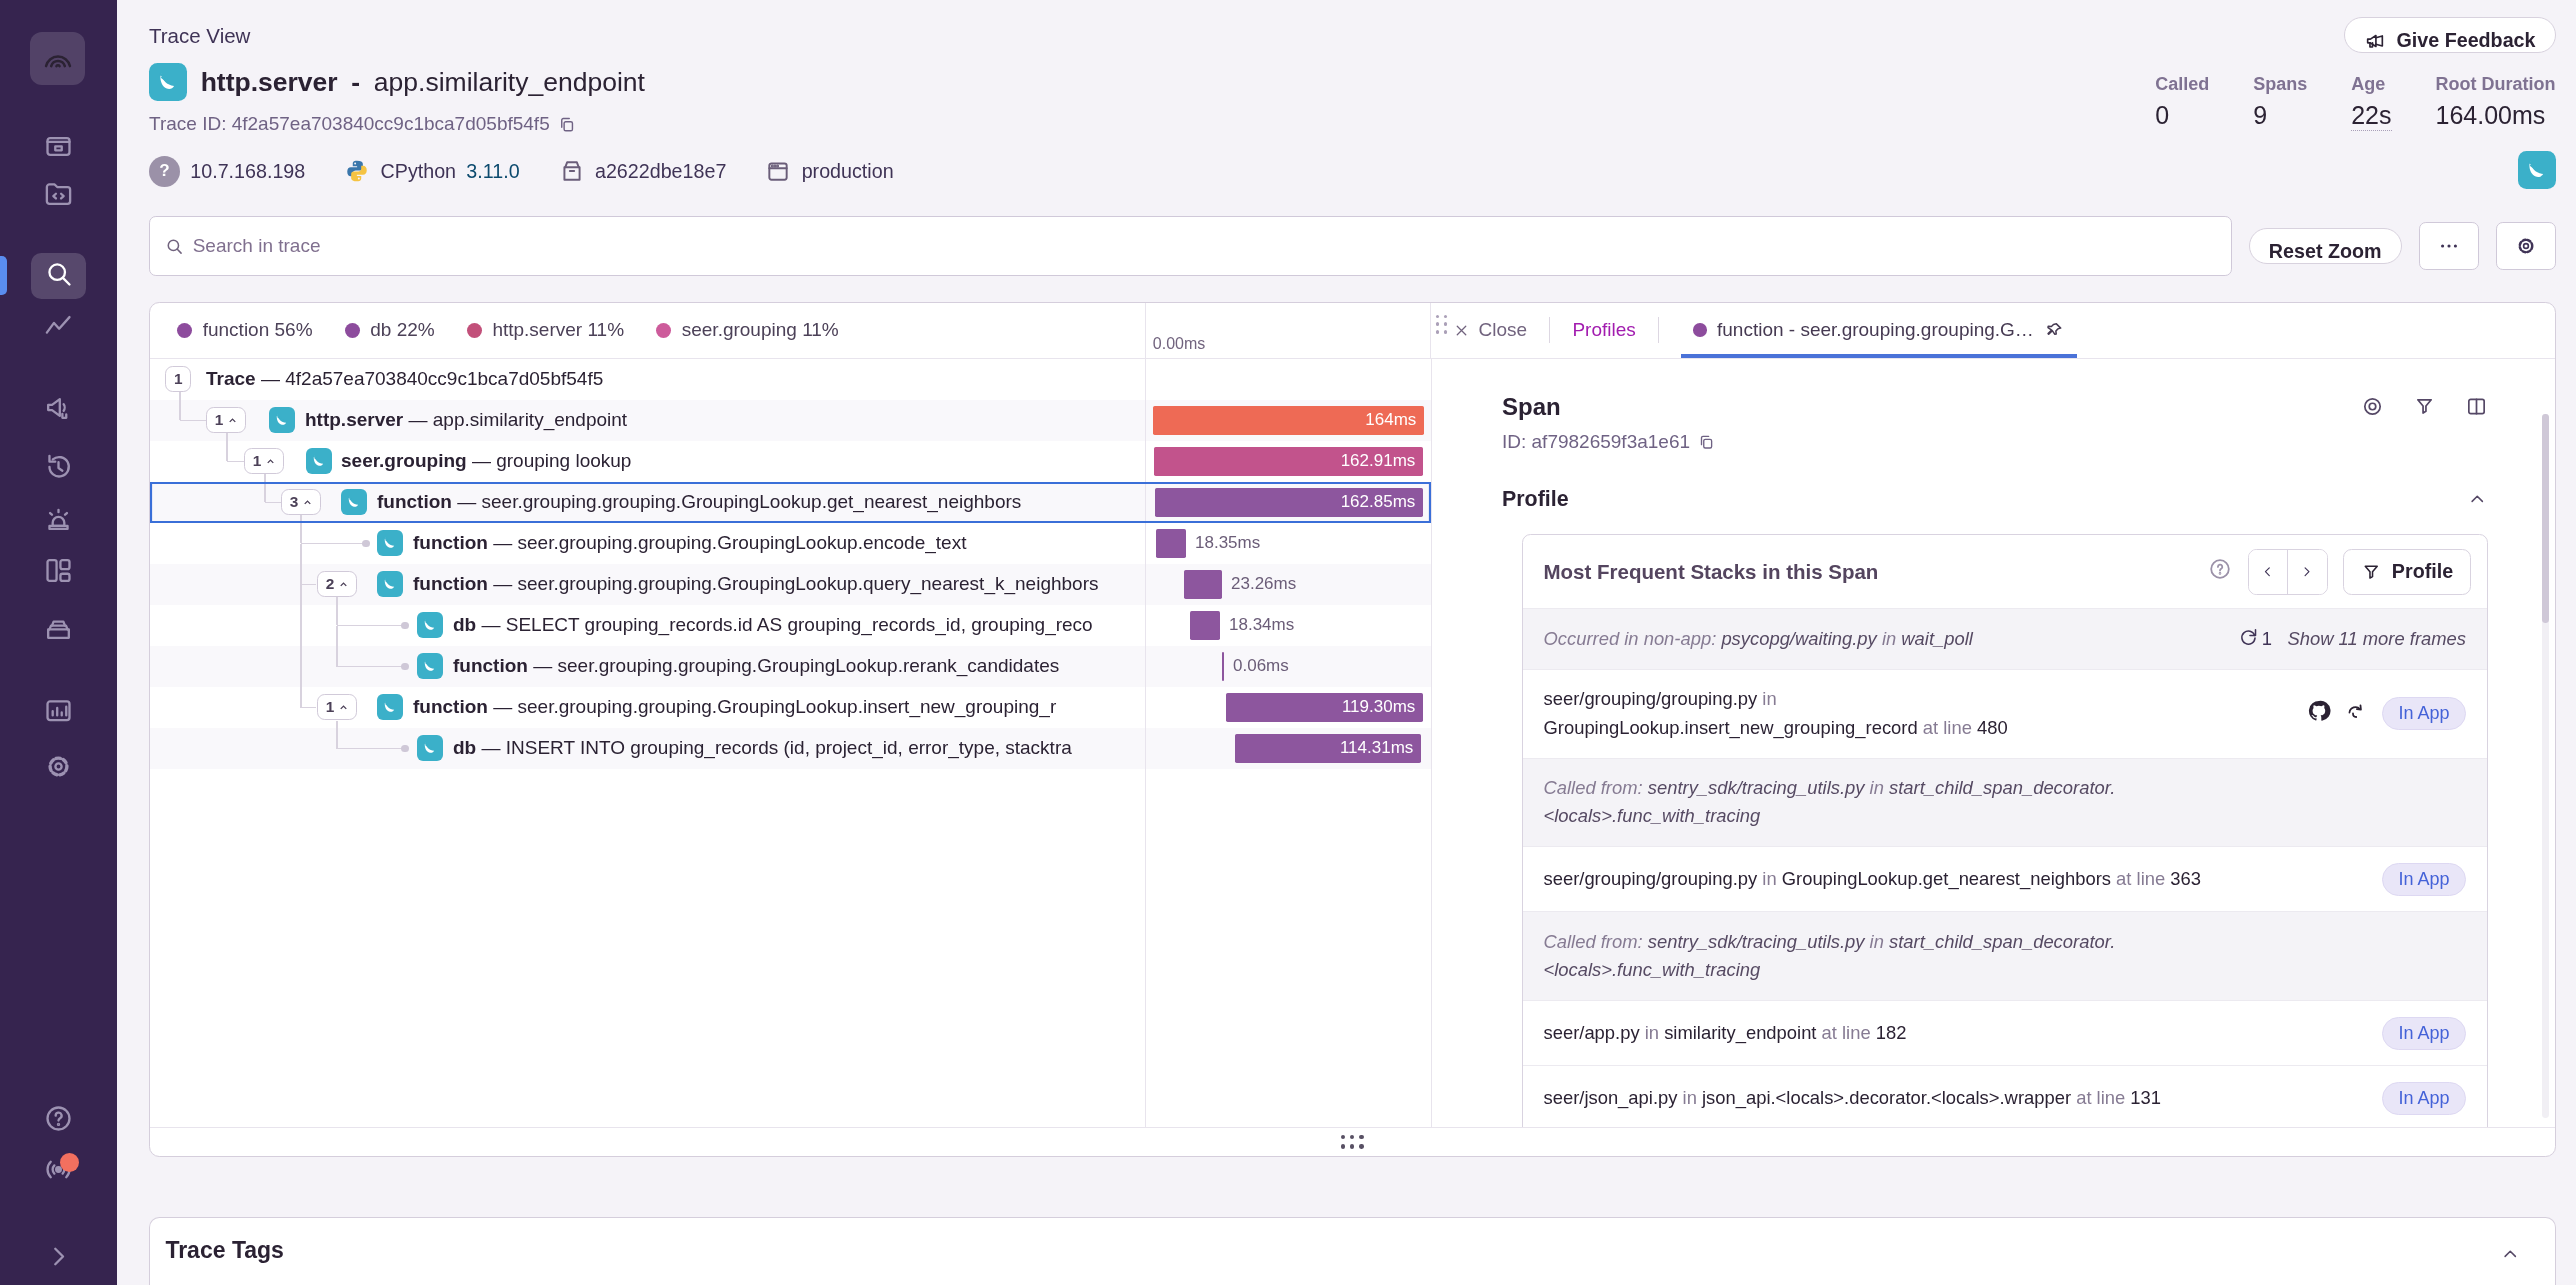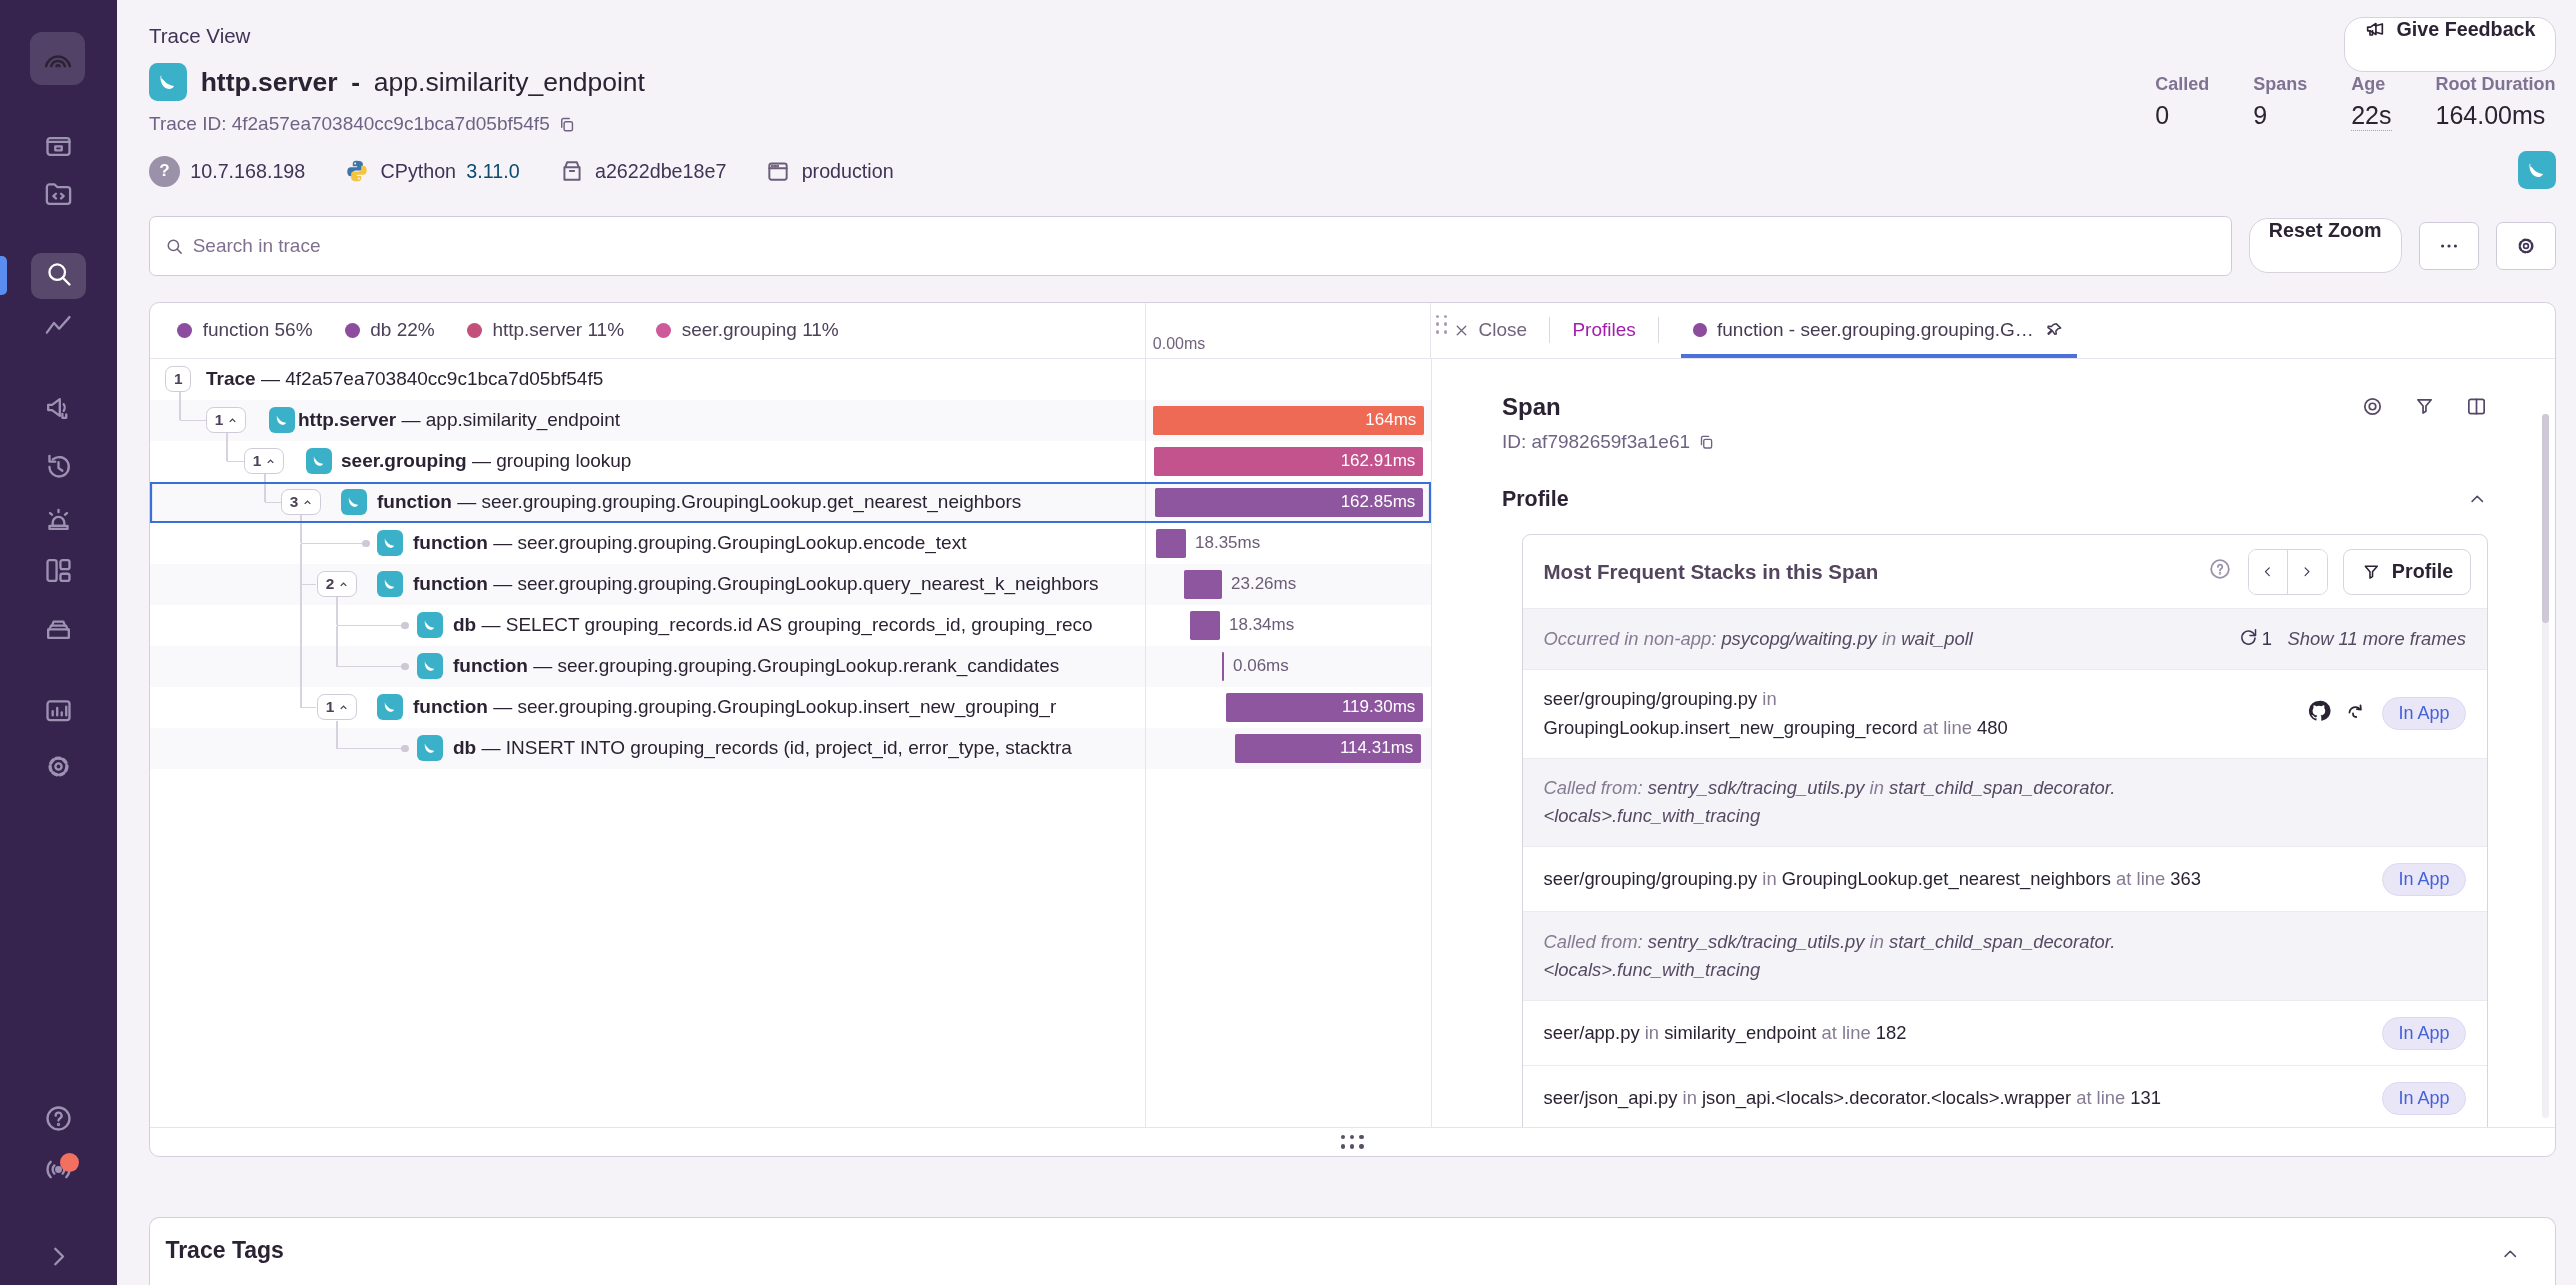--- a/index.html
+++ b/index.html
@@ -14,22 +14,22 @@
           color:#9d92b2; cursor:pointer; }
   .snav svg { width:31px; height:31px; }
   .snav.active { background:rgba(255,255,255,.17); border-radius:10.3px; color:#ffffff; height:46px; }
   .edge-indicator { position:absolute; left:0; width:6.8px; height:39px; border-radius:0 5.1px 5.1px 0; background:#5a8def; }
   .red-dot { position:absolute; width:19px; height:19px; border-radius:50%; background:#f2705f; right:6.8px; }
 
   
   .main { margin-left:117px; padding:0 20.5px 0 32px; width:2459px; }
   .topbar { display:flex; justify-content:space-between; align-items:flex-start; padding-top:17px; height:60px; }
   .breadcrumb { font-size:20.5px; color:#3f3356; padding-top:6.8px; }
-  .btn { display:inline-flex; align-items:flex-start; gap:10.3px; background:#fff; border:1.3px solid #d8d2de;
-         border-radius:19px; height:55px; padding:0 19px; font-weight:bold; font-size:19.7px; color:#2b2233; cursor:pointer; }
+  .btn { display:inline-flex; align-items:flex-end; gap:10.3px; background:#fff; border:1.3px solid #d8d2de;
+         border-radius:19px; height:36px; padding:0 19px; font-weight:bold; font-size:19.7px; color:#2b2233; cursor:pointer; }
   .btn svg { width:22px; height:22px; }
 
   .title-row { display:flex; justify-content:space-between; margin-top:3.4px; }
   .title-line { display:flex; align-items:center; gap:13.7px; }
   .proj-chip { width:38px; height:38px; border-radius:8.5px; background:#3bb0c9; display:inline-flex; align-items:center; justify-content:center; }
   .proj-chip svg { width:26px; height:26px; }
   .title-line .t-op { font-size:26.5px; font-weight:bold; }
   .title-line .t-name { font-size:26.5px; }
   .trace-id { margin-top:12px; font-size:19px; color:#6f6284; display:flex; align-items:center; gap:6.8px; }
   .trace-id svg { width:19px; height:19px; cursor:pointer; }
@@ -491,21 +491,21 @@
                 <path d="M6 15l6-6 6 6"></path>
               </svg>
             </span>
             <span class="t-chip" style="left: 119px;">
               <svg viewBox="0 0 24 24">
                 <path fill="#fff" d="M5.8 4.2c.9 6.6 5 10.6 11.8 11.5-1.2 2.3-4 3.4-6.8 2.3C7 16.5 4.9 11.9 5 7.2l.8-3z"></path>
                 <rect x="3.6" y="6.1" width="8.6" height="2" fill="#3bb0c9" transform="rotate(38 8 7)"></rect>
                 <rect x="5" y="9" width="9" height="2" fill="#3bb0c9" transform="rotate(38 9.5 10)"></rect>
               </svg>
             </span>
-            <span class="t-label" style="left: 148px; width: 835px;"><b>http.server</b> — app.similarity_endpoint</span>
+            <span class="t-label" style="left: 155px; width: 835px;"><b>http.server</b> — app.similarity_endpoint</span>
             <div class="t-bar" style="left: 1003px; width: 271px; background: rgb(238, 106, 85);">
               <span>164ms</span>
             </div>
           </div>
           <div class="t-row" style="top: 82px;">
             <span class="t-badge" style="left: 94px;">
               <span>1</span>
               <svg viewBox="0 0 24 24" fill="none" stroke="currentColor" stroke-width="3">
                 <path d="M6 15l6-6 6 6"></path>
               </svg>

